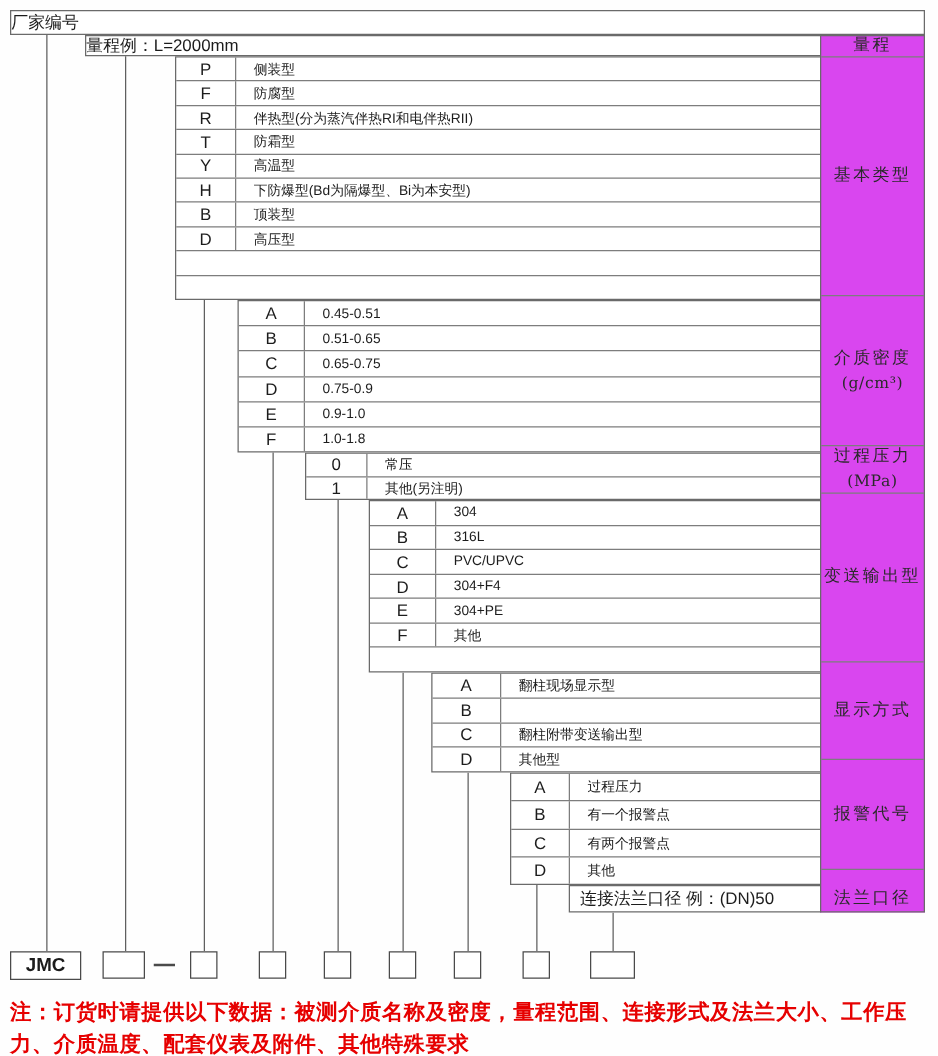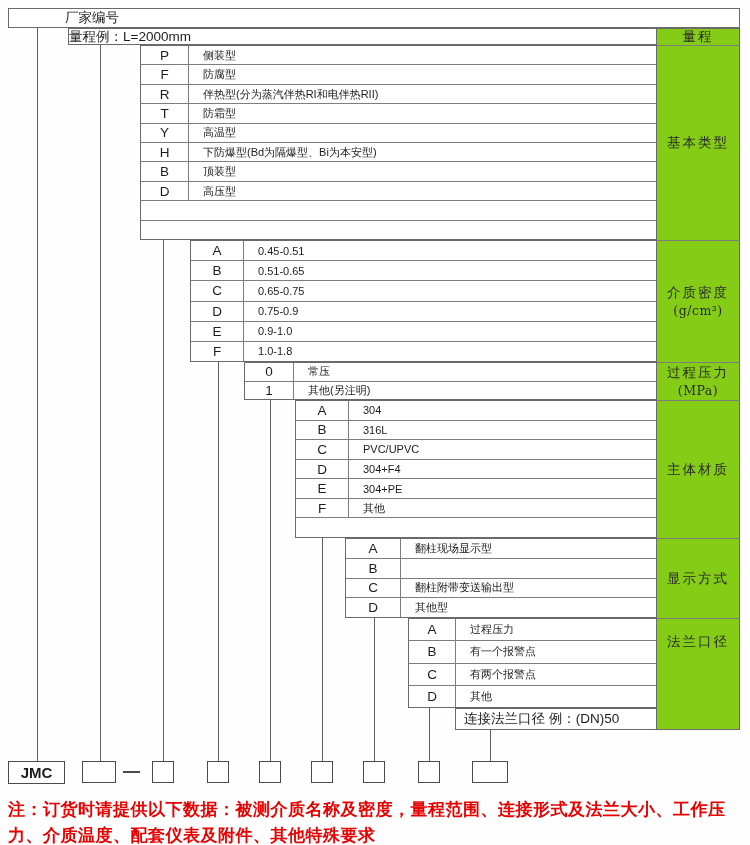--- a/index.html
+++ b/index.html
@@ -7,41 +7,41 @@
         font-family:"Liberation Sans","DejaVu Sans",sans-serif;color:#1c1c1c;}
   .abs{position:absolute;box-sizing:border-box;}
   .frame{border:1px solid #6a6a6a;background:#fff;}
   .tbl{position:absolute;box-sizing:border-box;border:1px solid #6a6a6a;background:#fff;
        display:flex;flex-direction:column;}
   .trow{display:flex;flex:1;box-sizing:border-box;border-bottom:1px solid #7d7d7d;min-height:0;}
   .trow:last-child{border-bottom:none;}
   .tcode{box-sizing:border-box;border-right:1px solid #7d7d7d;display:flex;align-items:center;
          justify-content:center;font-size:13.5px;}
   .tdesc{flex:1;display:flex;align-items:center;padding-left:14px;font-size:11px;white-space:nowrap;}
-  .labelcol{position:absolute;box-sizing:border-box;border:1px solid #6a6a6a;background:#84cc16;
+  .labelcol{position:absolute;box-sizing:border-box;border:1px solid #6a6a6a;background:#d946ef;
             display:flex;flex-direction:column;}
   .labelcell{box-sizing:border-box;border-bottom:1px solid #7d7d7d;display:flex;flex-direction:column;
              align-items:center;justify-content:center;
              font-family:"DejaVu Serif","Liberation Serif",serif;font-size:13.5px;letter-spacing:2px;
              color:#2a2a2a;text-align:center;line-height:1.45;}
   .labelcell:last-child{border-bottom:none;margin-top:13px;}
   .labelcell .unit{letter-spacing:0.5px;font-size:12.5px;}
   .vline{position:absolute;width:1px;background:#5f5f5f;}
   .codebox{position:absolute;box-sizing:border-box;border:1.5px solid #4a4a4a;background:#fff;
            display:flex;align-items:center;justify-content:center;font-weight:bold;font-size:15px;}
   .dash{position:absolute;height:2px;background:#4a4a4a;}
   .note{position:absolute;font-weight:bold;font-size:17px;line-height:1.5;letter-spacing:0.5px;}
   .toptext{display:flex;align-items:center;font-size:13.5px;white-space:nowrap;}
 </style>
 </head>
 <body>
 
 <div class="page">
 
-  <div class="abs frame toptext" style="left:8px;top:8px;width:732px;height:20px;padding-left:56px;text-align:right;">
+  <div class="abs frame toptext" style="left:8px;top:8px;width:732px;height:20px;text-align:right;">
     <span>厂家编号</span>
   </div>
 
   <div class="abs frame toptext" style="left:68px;top:28px;width:589px;height:17px;">
     <span>量程例：L=2000mm</span>
   </div>
 
   <div class="vline" style="left:37px;top:28px;height:733px;"></div>
   <div class="vline" style="left:100px;top:45px;height:716px;"></div>
   <div class="vline" style="left:163px;top:240px;height:521px;"></div>
@@ -214,24 +214,27 @@
     </div>
     <div class="labelcell" style="height:122px;">
       <span>介质密度</span>
       <span class="unit">(g/cm³)</span>
     </div>
     <div class="labelcell" style="height:38px;">
       <span>过程压力</span>
       <span class="unit">(MPa)</span>
     </div>
     <div class="labelcell" style="height:138px;">
-      <span>主体材质</span>
+      <span>变送输出型</span>
     </div>
     <div class="labelcell" style="height:80px;">
       <span>显示方式</span>
+    </div>
+    <div class="labelcell" style="height:90px;">
+      <span>报警代号</span>
     </div>
     <div class="labelcell" style="height:20px;">
       <span>法兰口径</span>
     </div>
   </div>
 
   <div class="codebox" style="left:8px;top:761px;width:57px;height:23px;">
     <span>JMC</span>
   </div>
   <div class="codebox" style="left:82px;top:761px;width:34px;height:22px;"></div>

